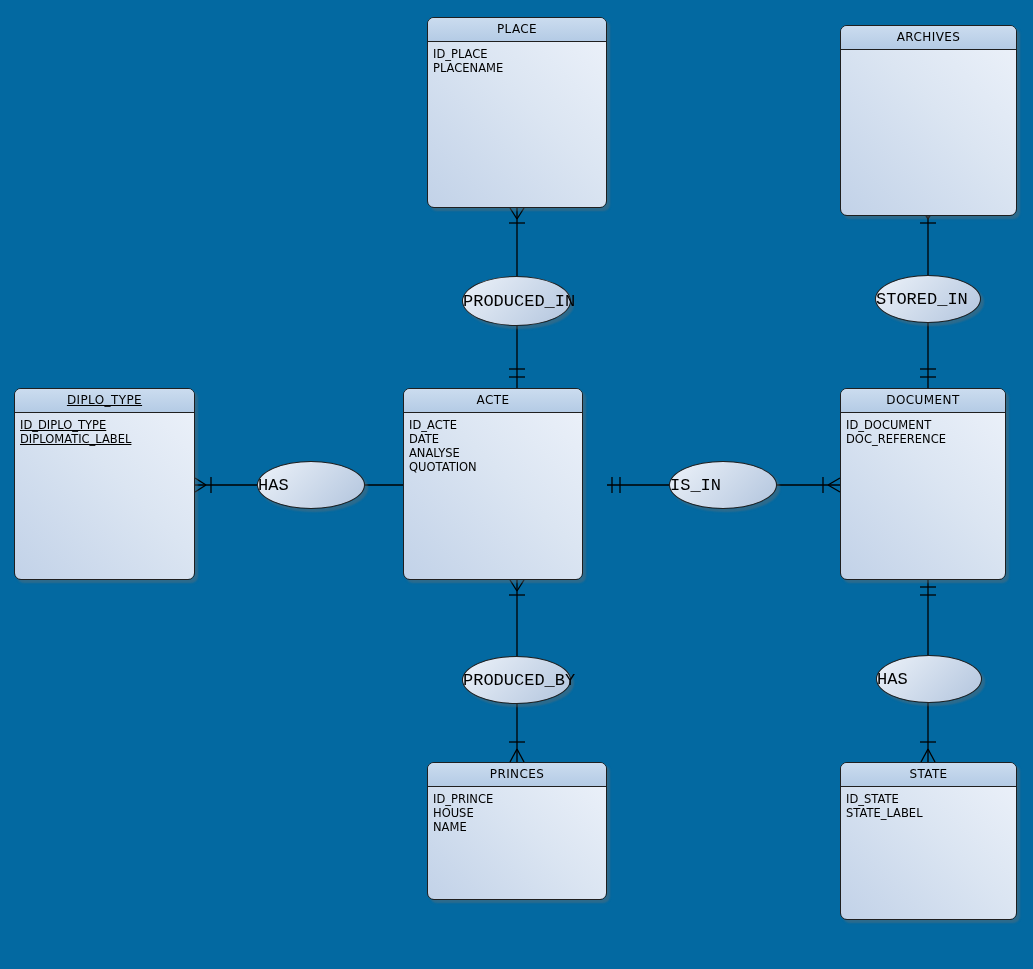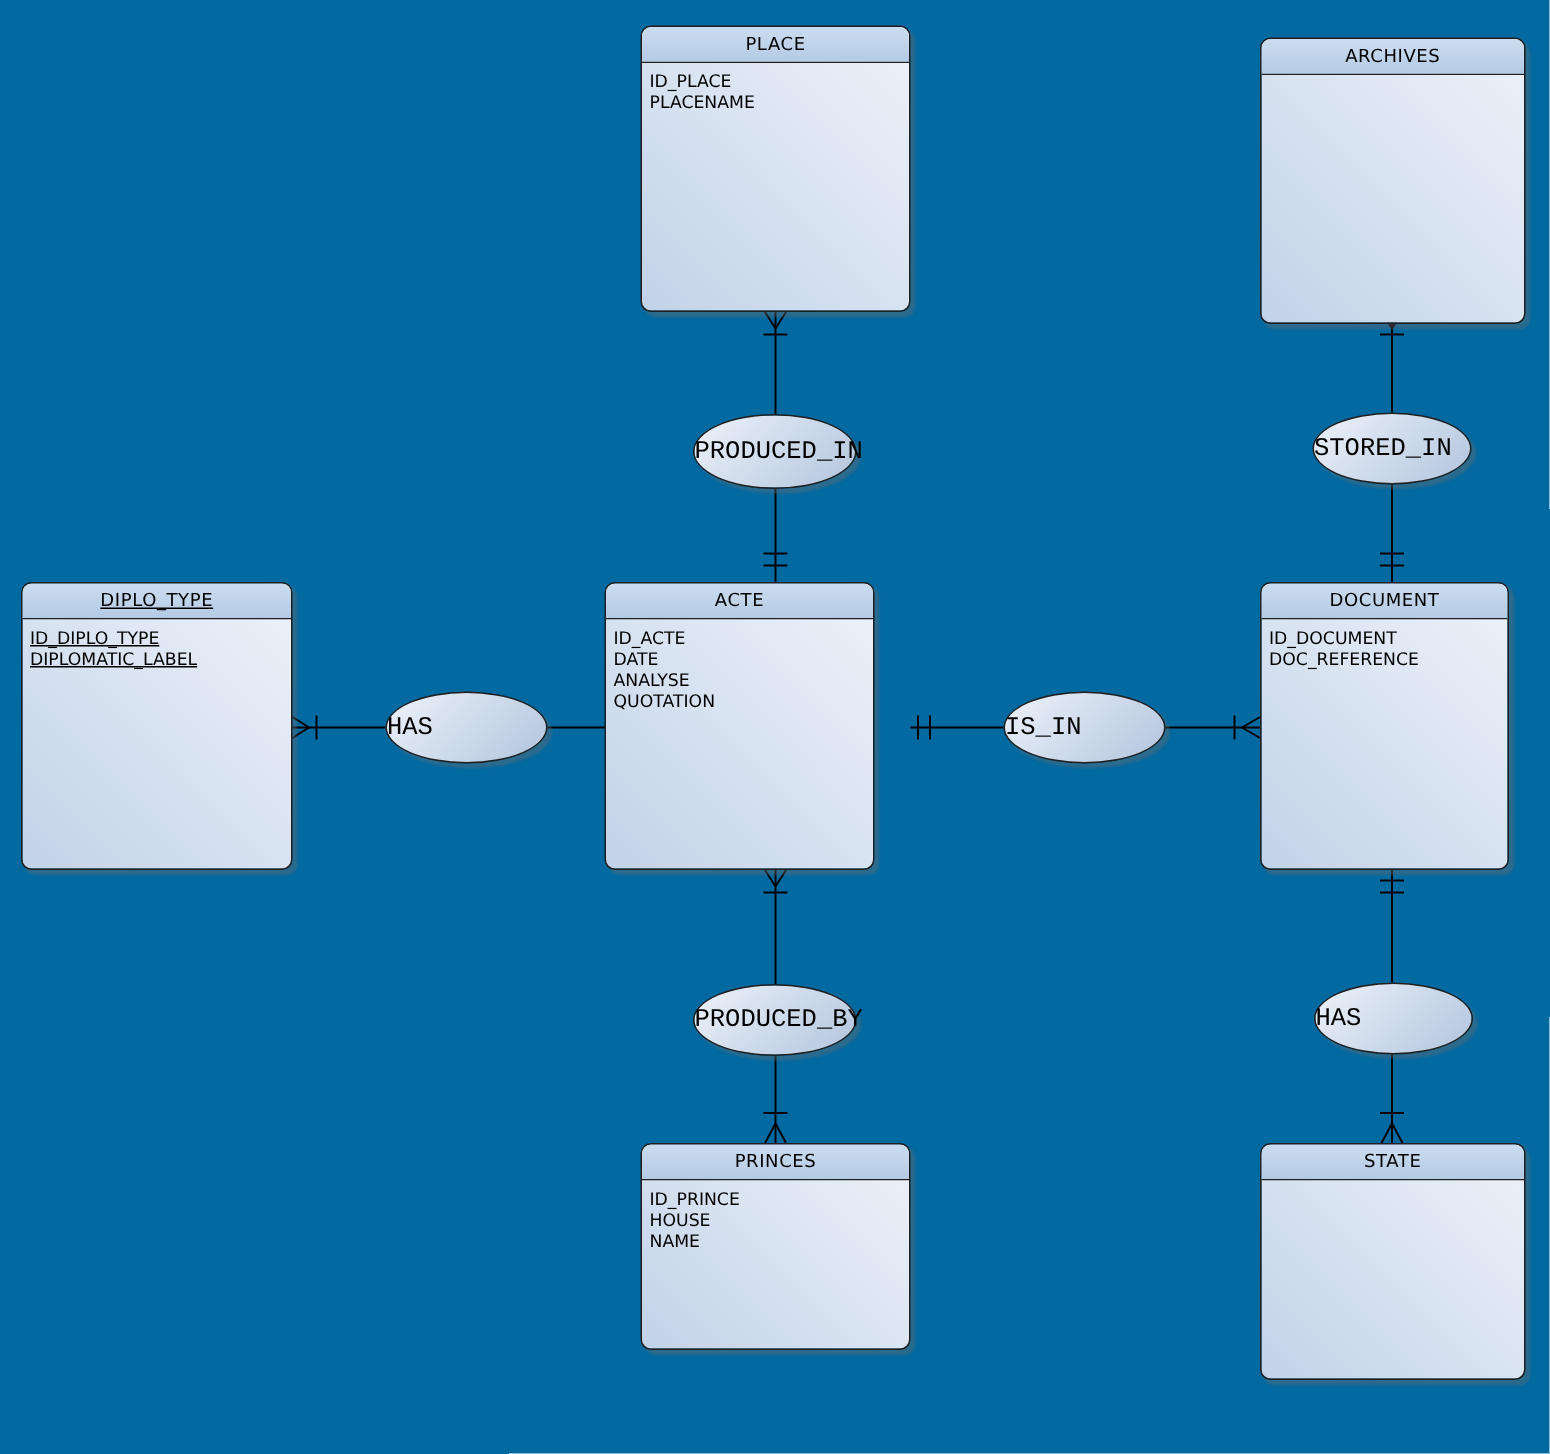--- a/index.html
+++ b/index.html
@@ -205,20 +205,24 @@
     <div class="entity-header">PRINCES</div>
     <div class="entity-body">
       <div class="field">ID_PRINCE</div>
       <div class="field">HOUSE</div>
       <div class="field">NAME</div>
     </div>
   </div>
 
   <div class="entity" id="e-state">
     <div class="entity-header">STATE</div>
+    <div class="entity-body">
+      <div class="field">ID_STATE</div>
+      <div class="field">STATE_LABEL</div>
+    </div>
   </div>
 
   <div class="relationship" id="r-produced-in">
     <span>PRODUCED_IN</span>
   </div>
   <div class="relationship" id="r-stored-in">
     <span>STORED_IN</span>
   </div>
   <div class="relationship" id="r-has-diplo">
     <span>HAS</span>

